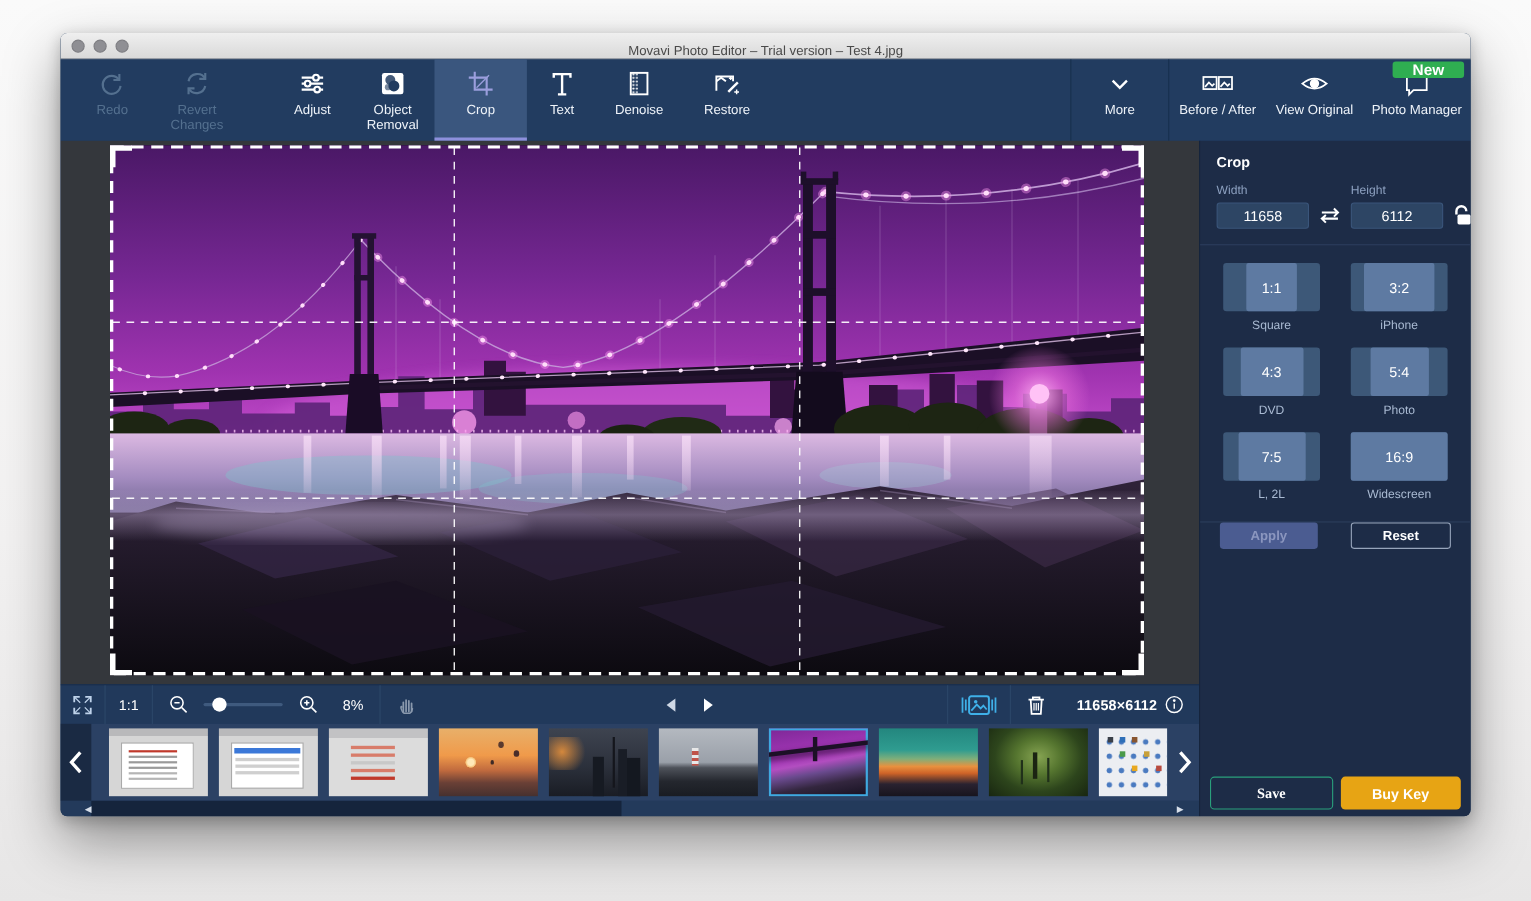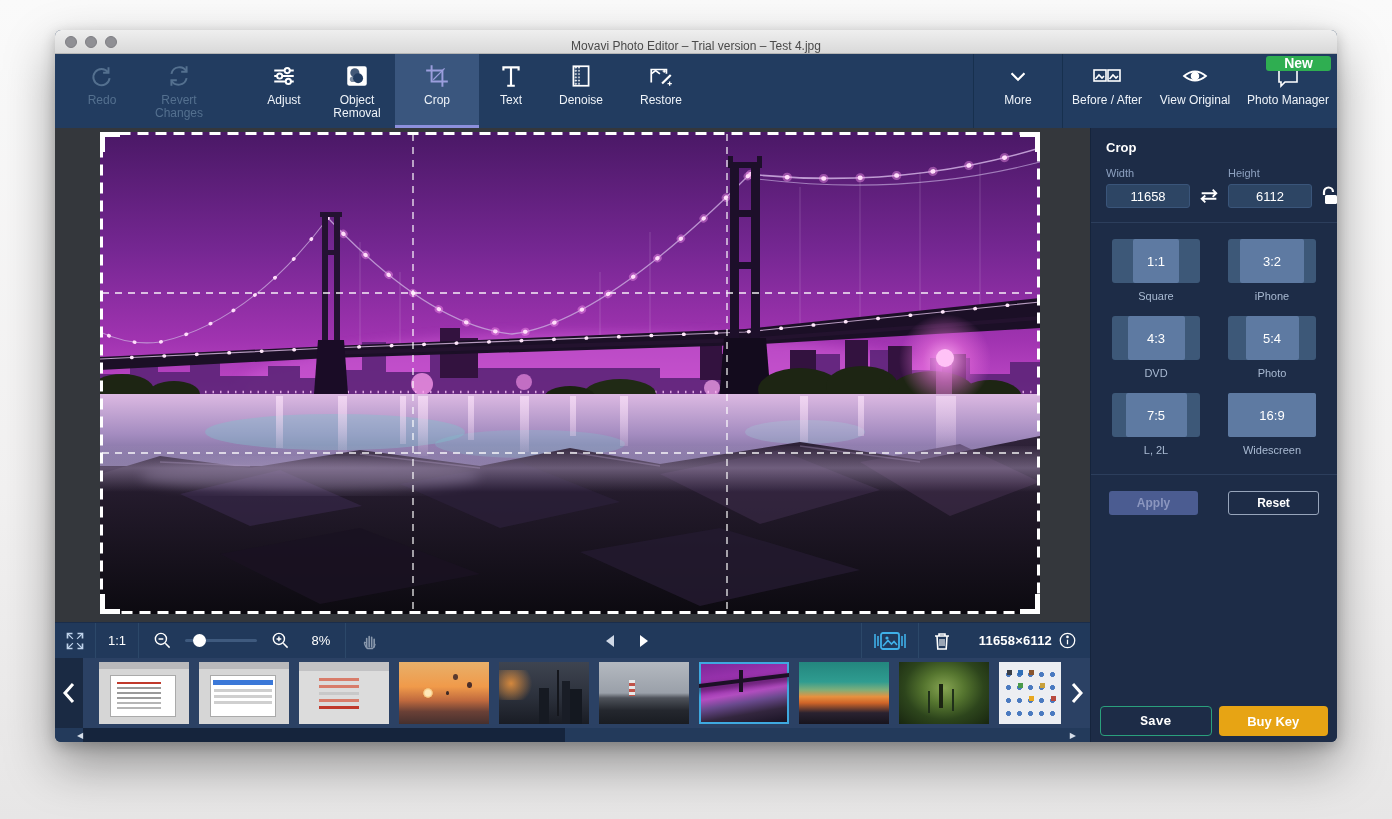--- a/index.html
+++ b/index.html
@@ -119,28 +119,28 @@
   .dim-icon { height:24px; display:flex; align-items:center; }
   .p-div { height:1px; background:#2c3e5c; margin:14px -15px 0 -15px; }
   .presets { display:grid; grid-template-columns:1fr 1fr; column-gap:22px; row-gap:14px; margin-top:16px; padding:0 3px; }
   .preset { display:flex; flex-direction:column; align-items:center; gap:7px; cursor:pointer; }
   .pr-box { width:88px; height:44px; background:#3d5878; border-radius:3px; display:flex; align-items:center; justify-content:center; }
   .pr-inner { height:44px; background:#5e7aa2; border-radius:2px; display:flex; align-items:center; justify-content:center;
     font-size:13px; color:#fff; }
   .r11 .pr-inner{width:46px}.r32 .pr-inner{width:64px}.r43 .pr-inner{width:57px}
   .r54 .pr-inner{width:53px}.r75 .pr-inner{width:61px}.r169 .pr-inner{width:95px}
   .pr-name { font-size:11px; color:#a9bad2; }
-  .ar-row { display:flex; gap:30px; margin-top:16px; padding:0 3px; }
+  .ar-row { display:flex; gap:30px; margin-top:0; padding:0 3px; }
   .btn-apply { flex:1; height:24px; background:var(--apply-fill,#4b5c91); border:none; border-radius:3px;
     color:#8b96bf; font-size:12px; font-weight:bold; font-family:"Liberation Sans",sans-serif; }
   .btn-reset { flex:1; height:24px; background:transparent; border:1px solid #97a5bb; border-radius:3px;
     color:#fff; font-size:12px; font-weight:bold; font-family:"Liberation Sans",sans-serif; }
   .panel-footer { position:absolute; left:9px; right:9px; bottom:6px; display:flex; gap:7px; }
   .btn-save { flex:1; height:30px; background:transparent; border:1px solid var(--save-border-green,#2aa07c);
-    border-radius:4px; color:#fff; font-size:13px; font-weight:bold; font-family:Liberation Mono, monospace; }
+    border-radius:4px; color:#fff; font-size:13px; font-weight:bold; font-family:Liberation Serif, serif; }
   .btn-buy { flex:1; height:30px; background:var(--buy-key-orange,#e7a414); border:none; border-radius:4px;
     color:#fff; font-size:13px; font-weight:bold; font-family:"Liberation Sans",sans-serif; }
 </style>
 </head>
 <body>
 
 <div class="window">
 
   <div class="titlebar">
     <div class="lights">

